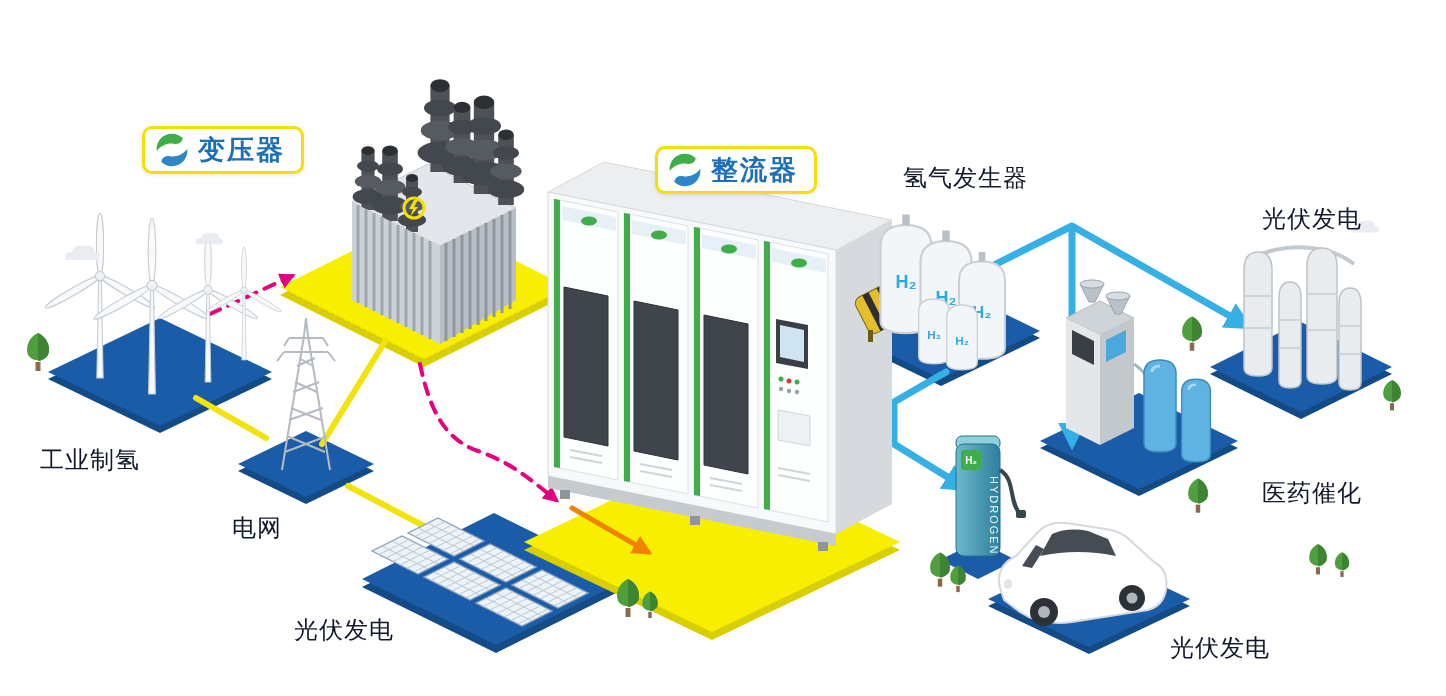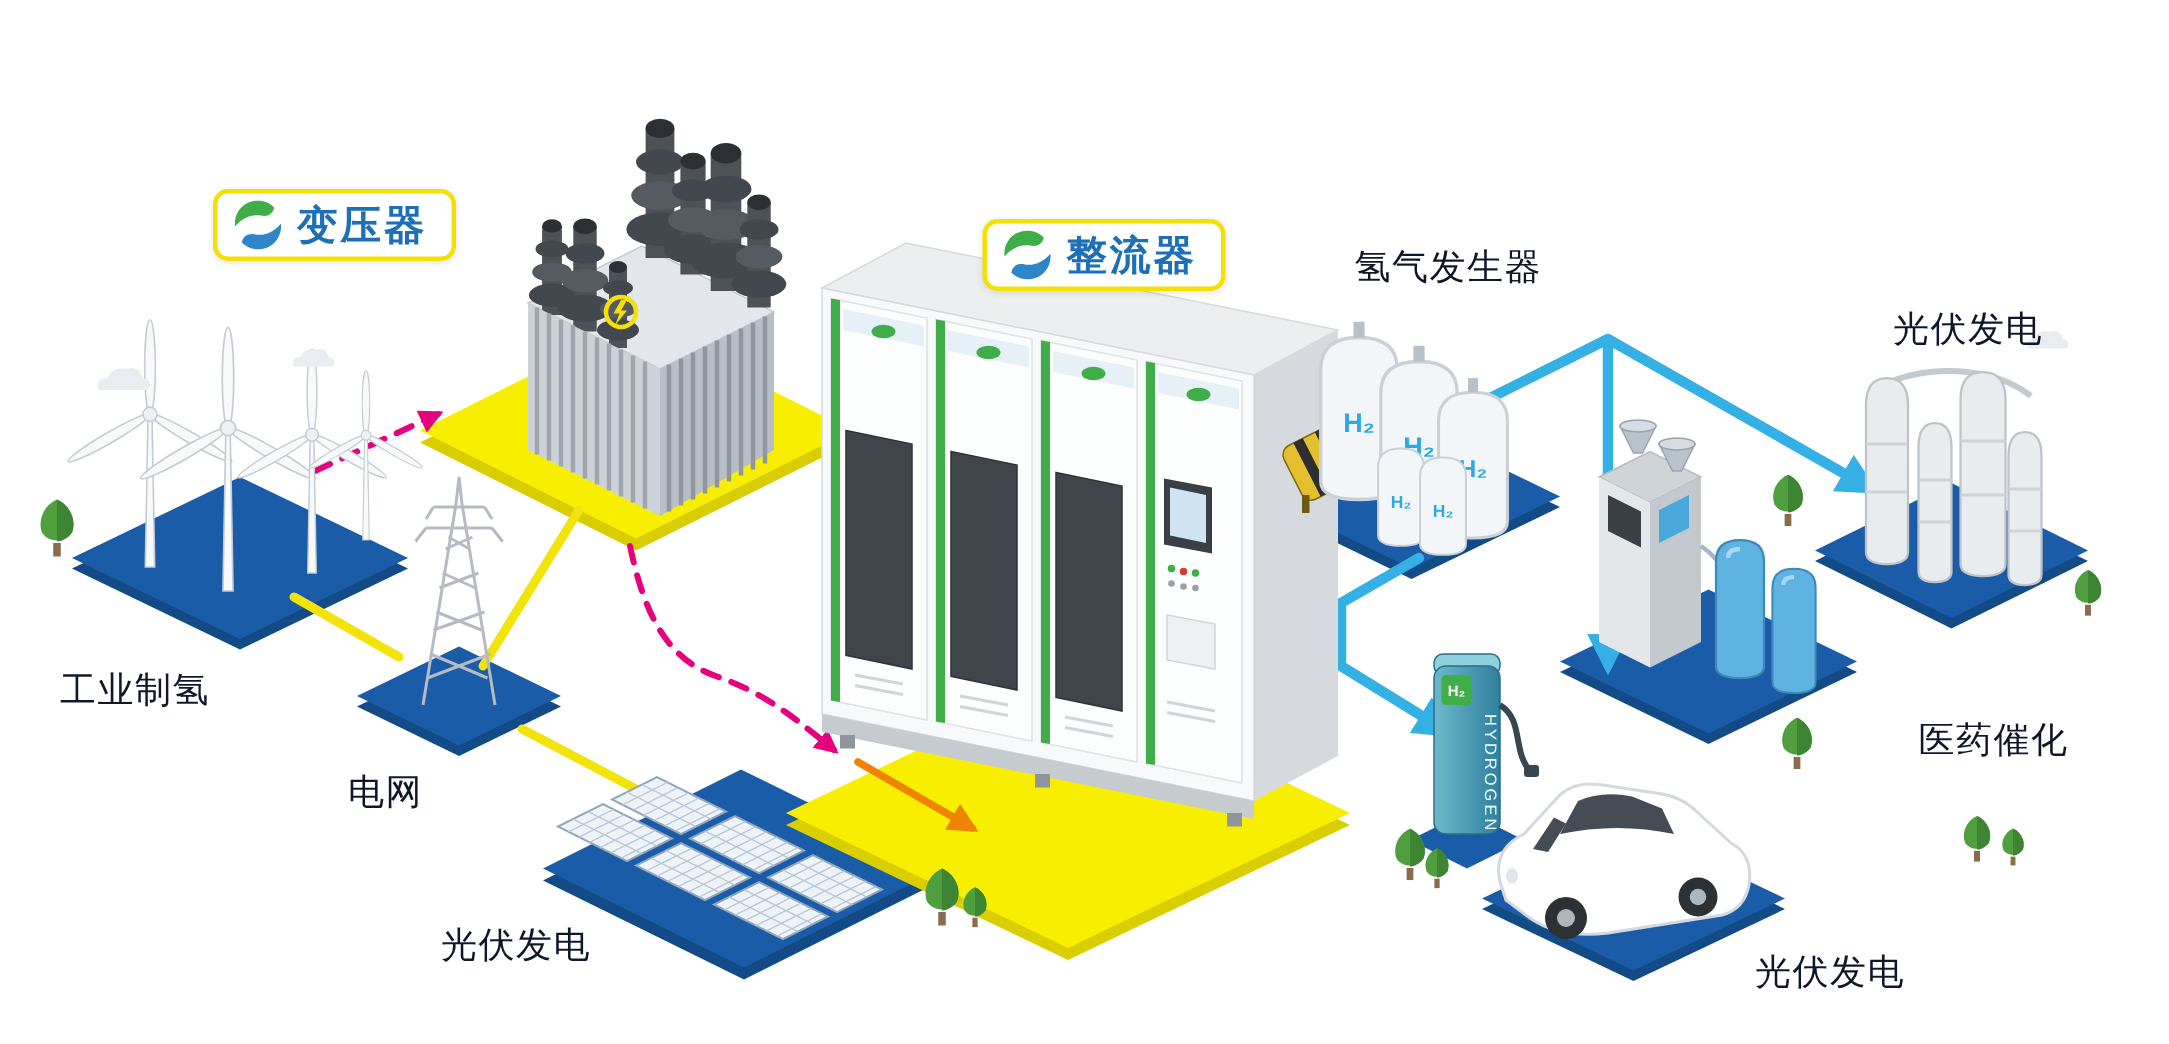--- a/index.html
+++ b/index.html
@@ -323,21 +323,21 @@
     <use href="#tree" transform="translate(1392,392) scale(0.8)"></use>
   </g>
   <use href="#cloud" transform="translate(1352,226) scale(0.8)"></use>
 </svg>
 
 <div class="label" style="left:40px;top:444px;">工业制氢</div>
 <div class="label" style="left:232px;top:512px;">电网</div>
 <div class="label" style="left:294px;top:614px;text-align:center;">光伏发电</div>
 <div class="label" style="left:903px;top:162px;">氢气发生器</div>
 <div class="label" style="left:1262px;top:203px;">光伏发电</div>
-<div class="label" style="left:1262px;top:477px;margin-left:17px;">医药催化</div>
+<div class="label" style="left:1262px;top:477px;">医药催化</div>
 <div class="label" style="left:1170px;top:632px;">光伏发电</div>
 
 <div class="badge" style="left:142px;top:126px;">
   <svg width="36" height="36" viewBox="0 0 40 40">
     <path d="M20,2 C9,2 2,11 3,21 C9,14 16,12 22,13 C27,14 31,12 32,7 C29,4 25,2 20,2 Z" fill="#3fae49"></path>
     <path d="M20,38 C31,38 38,29 37,19 C31,26 24,28 18,27 C13,26 9,28 8,33 C11,36 15,38 20,38 Z" fill="#2e86c9"></path>
   </svg>
   <span class="txt">变压器</span>
 </div>
 

